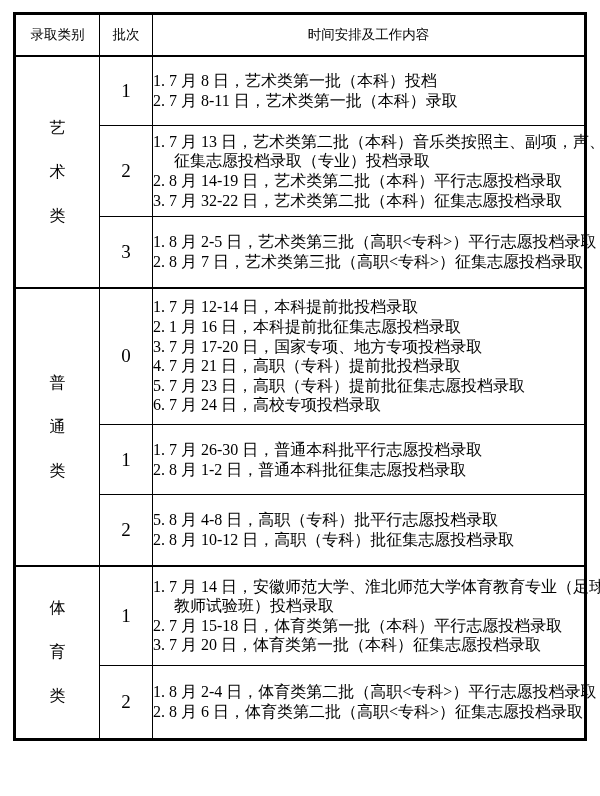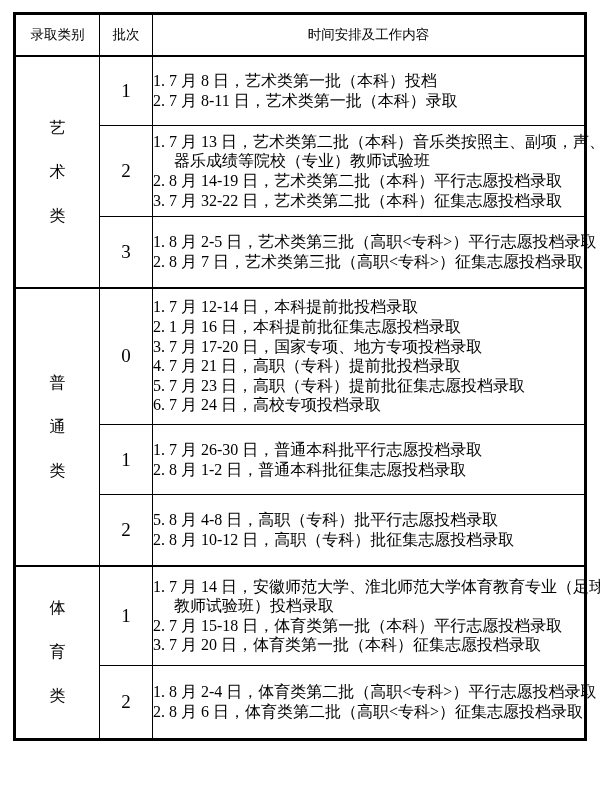--- a/index.html
+++ b/index.html
@@ -106,21 +106,21 @@
         <td class="batch">1</td>
         <td class="content">
           <div class="line">1. 7 月 8 日，艺术类第一批（本科）投档</div>
           <div class="line">2. 7 月 8-11 日，艺术类第一批（本科）录取</div>
         </td>
       </tr>
       <tr class="r-art2">
         <td class="batch">2</td>
         <td class="content">
           <div class="line">1. 7 月 13 日，艺术类第二批（本科）音乐类按照主、副项，声、</div>
-          <div class="line cont">器乐成绩等院校（专业）教师试验班</div>
+          <div class="line cont">征集志愿投档录取（专业）投档录取</div>
           <div class="line">2. 8 月 14-19 日，艺术类第二批（本科）平行志愿投档录取</div>
           <div class="line">3. 7 月 32-22 日，艺术类第二批（本科）征集志愿投档录取</div>
         </td>
       </tr>
       <tr class="r-art3">
         <td class="batch">3</td>
         <td class="content">
           <div class="line">1. 8 月 2-5 日，艺术类第三批（高职&lt;专科&gt;）平行志愿投档录取</div>
           <div class="line">2. 8 月 7 日，艺术类第三批（高职&lt;专科&gt;）征集志愿投档录取</div>
         </td>

